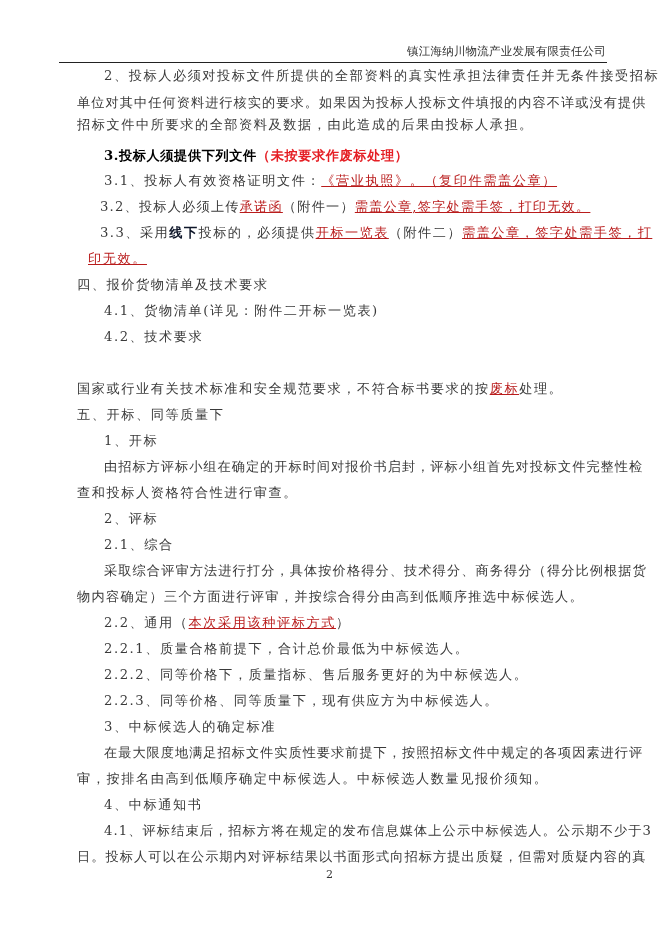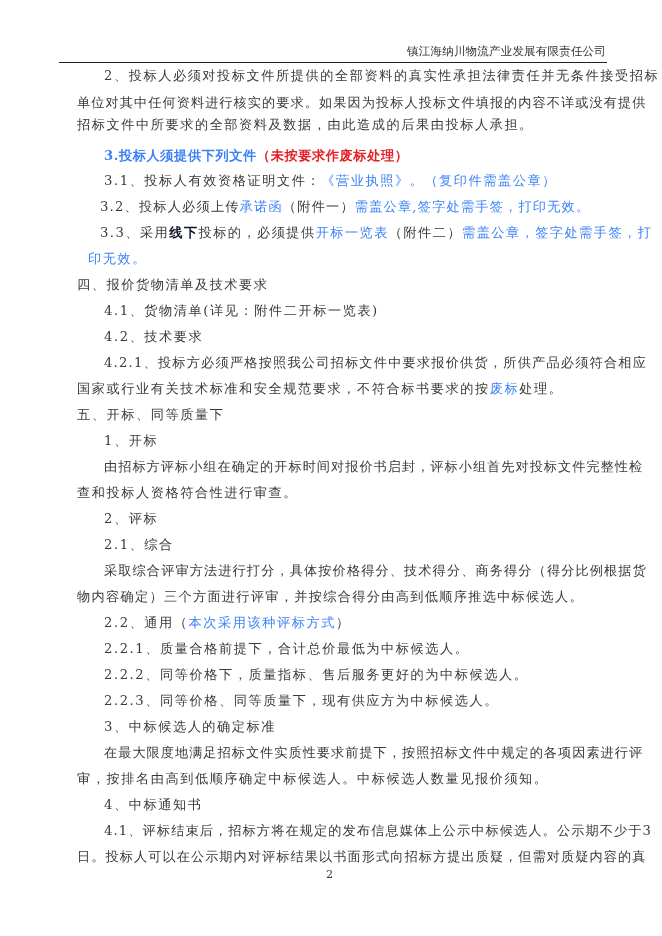--- a/index.html
+++ b/index.html
@@ -14,22 +14,22 @@
     font-size: 11.5px; color: #333; letter-spacing: 0.2px; white-space: nowrap;
   }
   .header-rule {
     position: absolute; left: 59px; width: 548px; top: 62px;
     border-top: 1.3px solid #222;
   }
   .line {
     position: absolute; white-space: nowrap;
     font-size: 13.2px; line-height: 18px; letter-spacing: 1.55px;
   }
-  .red { color: #3b82f6; }
-  .bold { font-weight: bold; color: #3b82f6; }
+  .red { color: #b91c1c; text-decoration: underline; }
+  .bold { font-weight: bold; color: #000000; }
   .bold-red { font-weight: bold; color: #e51f25; }
   .dark { color: #0f172a; font-weight: bold; }
   .pagenum {
     position: absolute; top: 868px; left: 326px; font-size: 11px; color: #333;
   }
 </style>
 </head>
 <body>
 
 <div class="page">
@@ -54,21 +54,20 @@
   </div>
 
   <div class="line" style="left:100px; top:224px; letter-spacing:1.45px;">
     <span>3.3、采用</span><span class="dark">线下</span><span>投标的，必须提供</span><span class="red">开标一览表</span><span>（附件二）</span><span class="red">需盖公章，签字处需手签，打</span>
   </div>
   <div class="line red" style="left:88px; top:250px;">印无效。</div>
 
   <div class="line" style="left:77px; top:276px;">四、报价货物清单及技术要求</div>
   <div class="line" style="left:104px; top:302px;">4.1、货物清单(详见：附件二开标一览表)</div>
   <div class="line" style="left:104px; top:328px;">4.2、技术要求</div>
-  <div class="line" style="left:104px; top:354px; letter-spacing:1.2px;">4.2.1、投标方必须严格按照我公司招标文件中要求报价供货，所供产品必须符合相应</div>
   <div class="line" style="left:77px; top:380px;">
     <span>国家或行业有关技术标准和安全规范要求，不符合标书要求的按</span><span class="red">废标</span><span>处理。</span>
   </div>
 
   <div class="line" style="left:77px; top:406px;">五、开标、同等质量下</div>
   <div class="line" style="left:104px; top:432px;">1、开标</div>
   <div class="line" style="left:104px; top:458px; letter-spacing:1.0px;">由招标方评标小组在确定的开标时间对报价书启封，评标小组首先对投标文件完整性检</div>
   <div class="line" style="left:77px; top:484px;">查和投标人资格符合性进行审查。</div>
   <div class="line" style="left:104px; top:510px;">2、评标</div>
   <div class="line" style="left:104px; top:536px;">2.1、综合</div>

